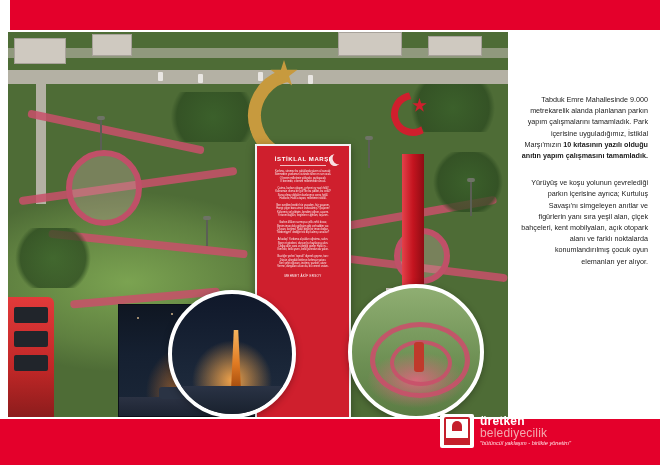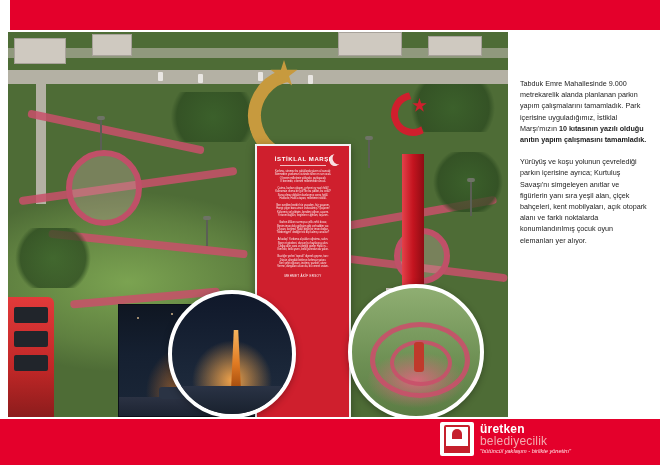--- a/index.html
+++ b/index.html
@@ -332,29 +332,29 @@
   
   .text-col {
     position: absolute;
     left: 520px; top: 78px;
     width: 128px;
     color: #1b1b1b;
   }
   .para {
     font-size: 7.2px;
     line-height: 11.2px;
-    margin: 0 0 11px 0;
-    text-align: left;
+    margin: 16px 0 11px 0;
+    text-align: right;
   }
   .para.bold, .bold-span { font-weight: bold; }
 
   
   .footer {
     position: absolute;
-    left: 0; bottom: 10px;
+    left: 0; bottom: 18px;
     width: 612px; height: 46px;
   }
   .logo-wrap {
     position: absolute;
     left: 440px; top: 3px;
     display: flex;
     align-items: center;
     gap: 6px;
   }
   .logo-mark {

